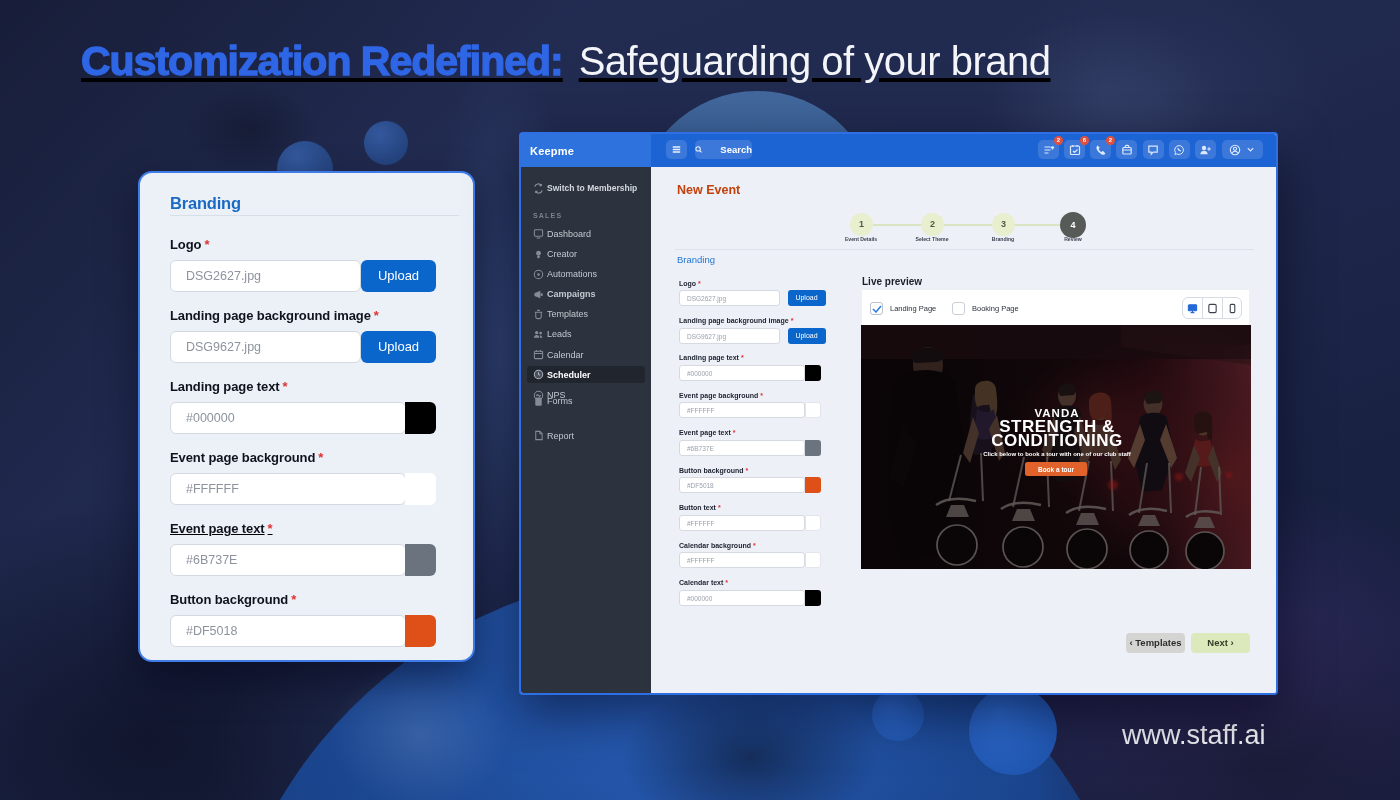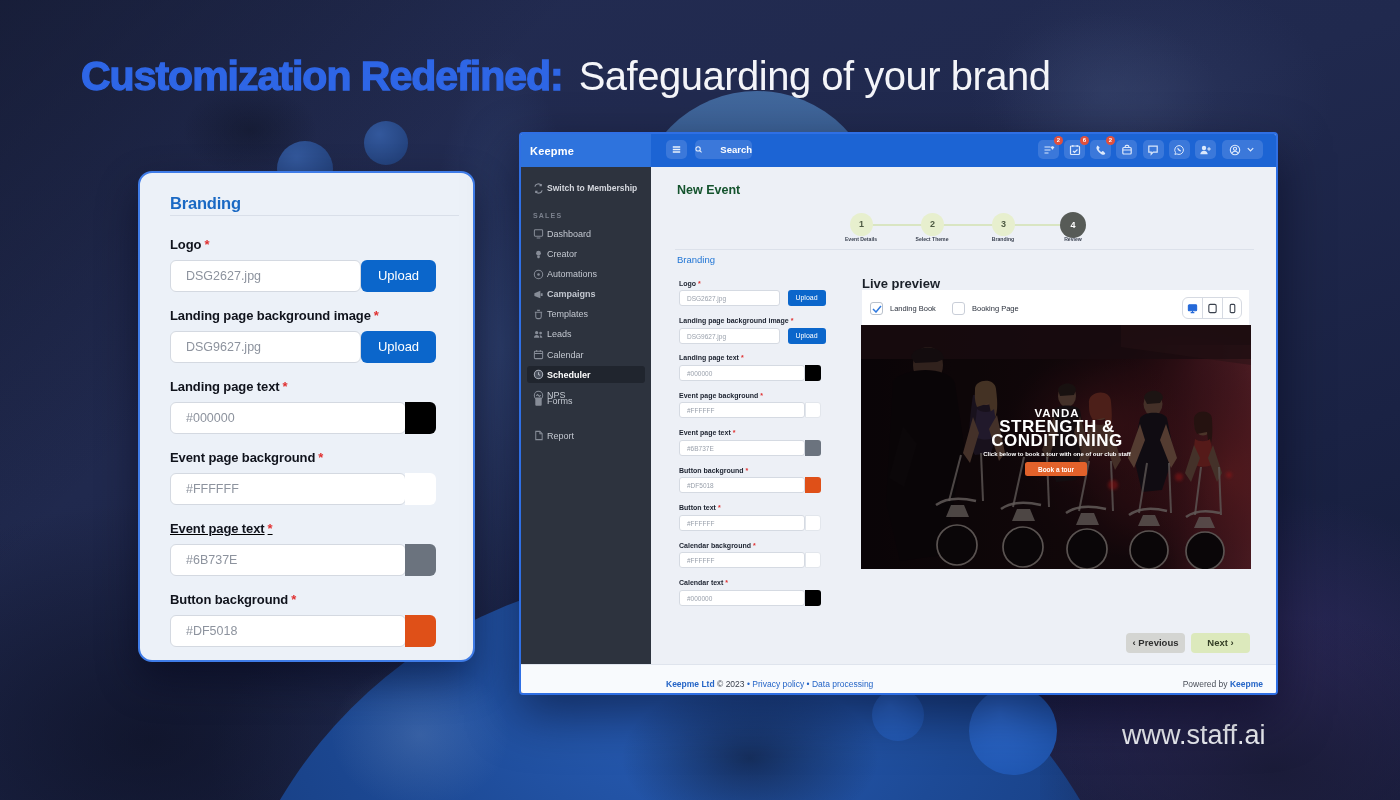--- a/index.html
+++ b/index.html
@@ -28,21 +28,21 @@
   #cBigTop { left:635px; top:91px; width:244px; height:244px;
         background:linear-gradient(180deg, #42689d, #32568a 40%); }
   #cBigBottom { left:215px; top:572px; width:930px; height:930px;
         background:radial-gradient(circle at 50% 6%, #2a61bd, #1d4a96 30%, #143878 62%); }
   #c3 { left:872px; top:689px; width:52px; height:52px;
         background:radial-gradient(circle at 35% 30%, #2e6cd2, #1f54ab); }
   #c4 { left:969px; top:687px; width:88px; height:88px;
         background:radial-gradient(circle at 35% 30%, #2e6cd2, #1c50a6); }
 
   
-  #title { position:absolute; left:81px; top:53px; font-size:41px; letter-spacing:-1px; white-space:nowrap; }
+  #title { position:absolute; left:81px; top:38px; font-size:41px; letter-spacing:-1px; white-space:nowrap;text-decoration:underline; }
   #title .b { color:#2e66e6; font-weight:bold; -webkit-text-stroke:1.3px #2e66e6; }
   #title .w { color:#f4f5f9; font-weight:normal; margin-left:16px; letter-spacing:-0.5px; font-size:40px; }
 
   
   #url { position:absolute; left:1122px; top:720px; color:#f2f4f8; font-size:27px; font-weight:normal; letter-spacing:0px; }
 
   
   #card { position:absolute; left:138px; top:171px; width:337px; height:491px;
           background:#ecf1f8; border:2px solid #3f7ce8; border-radius:14px;
           box-shadow:0 18px 40px rgba(0,0,20,.45); }
@@ -199,21 +199,21 @@
           <rect x="2.5" y="1.5" width="7" height="9" rx="1"></rect>
         </svg>Forms</div>
       <div class="sitem" style="top:261.5px;"><svg width="11" height="11" viewBox="0 0 12 12" fill="none" stroke="#868c97" stroke-width="1.1">
           <path d="M3 1.5h4.5L10 4v6.5H3z"></path>
           <path d="M7.5 1.5V4H10"></path>
         </svg>Report</div>
     </div>
 
     <div id="main">
 
-      <div class="m" style="left:26px; top:16px; font-size:12.5px; font-weight:bold; color:#14532d;">New Event</div>
+      <div class="m" style="left:26px; top:16px; font-size:12.5px; font-weight:bold; color:#c2410c;">New Event</div>
 
       <div class="step-line" style="left:210px; width:212px;"></div>
       <div class="step-c" style="left:199px;">1</div>
       <div class="step-c" style="left:270px;">2</div>
       <div class="step-c" style="left:341px;">3</div>
       <div class="step-c dark" style="left:409px;">4</div>
       <div class="step-l" style="left:170px;">Event Details</div>
       <div class="step-l" style="left:241px;">Select Theme</div>
       <div class="step-l" style="left:312px;">Branding</div>
       <div class="step-l" style="left:382px;">Review</div>
@@ -249,27 +249,27 @@
       <div class="aswatch" style="left:154px; top:347.5px; background:#fff; border:0.5px solid #e2e6ec;"></div>
 
       <div class="alabel" style="left:28px; top:374.5px;">Calendar background<span class="req">*</span></div>
       <div class="ainput" style="left:28px; top:385px; width:126px;">#FFFFFF</div>
       <div class="aswatch" style="left:154px; top:385px; background:#fff; border:0.5px solid #e2e6ec;"></div>
 
       <div class="alabel" style="left:28px; top:412px;">Calendar text<span class="req">*</span></div>
       <div class="ainput" style="left:28px; top:422.5px; width:126px;">#000000</div>
       <div class="aswatch" style="left:154px; top:422.5px; background:#000;"></div>
 
-      <div class="m" style="left:211px; top:108.5px; font-size:13px; font-weight:bold; color:#1a2029;">Live preview</div>
+      <div class="m" style="left:211px; top:108.5px; font-size:10px; font-weight:bold; color:#1a2029;">Live preview</div>
       <div class="m" style="left:211px; top:123px; width:387px; height:35px; background:#fff;"></div>
       <div class="chk" style="left:219px; top:135px; border:1px solid #b9c1cc;"></div>
       <svg class="m" style="left:221px; top:137.5px;" width="10" height="8" viewBox="0 0 10 8" fill="none" stroke="#2f7ae0" stroke-width="1.5">
         <path d="M1 4 4 7 9 1"></path>
       </svg>
-      <div class="m" style="left:239px; top:137px; font-size:7.5px; color:#2a303c;">Landing Book</div>
+      <div class="m" style="left:239px; top:137px; font-size:7.5px; color:#2a303c;">Landing Page</div>
       <div class="chk" style="left:301px; top:135px; border:1px solid #c9ced8;"></div>
       <div class="m" style="left:321px; top:137px; font-size:7.5px; color:#2a303c;">Booking Page</div>
 
       <div class="m" style="left:531px; top:130px; width:60px; height:22px; background:#fff; border:1px solid #d6dae2; border-radius:6px;"></div>
       <div class="m" style="left:551px; top:130px; width:1px; height:22px; background:#d6dae2;"></div>
       <div class="m" style="left:571px; top:130px; width:1px; height:22px; background:#d6dae2;"></div>
       <svg class="m" style="left:535.5px; top:135.5px;" width="11" height="11" viewBox="0 0 12 12" fill="none" stroke="#2569d8" stroke-width="1.2">
         <rect x="1.5" y="2" width="9" height="6.5" rx="1" fill="#2569d8"></rect>
         <path d="M4 10.5h4M6 8.5v2"></path>
       </svg>
@@ -408,21 +408,21 @@
           <text x="196" y="92" font-size="11.5" font-weight="bold" letter-spacing="1">VANDA</text>
           <text x="196" y="107" font-size="17" font-weight="bold" letter-spacing="0.5">STRENGTH &amp;</text>
           <text x="196" y="121" font-size="17" font-weight="bold" letter-spacing="0.5">CONDITIONING</text>
           <text x="196" y="130.5" font-size="6" font-weight="bold">Click below to book a tour with one of our club staff</text>
           <rect x="164" y="137" width="62" height="14" rx="2.5" fill="#e2622b"></rect>
           <text x="195" y="146.5" font-size="6.5" font-weight="bold">Book a tour</text>
         </g>
       </svg>
       </div>
 
-      <div class="navbtn" style="left:475px; top:465.5px; background:#d4d5d2; color:#2e2e2e;">‹ Previous</div>
+      <div class="navbtn" style="left:475px; top:465.5px; background:#d4d5d2; color:#2e2e2e;">‹ Templates</div>
       <div class="navbtn" style="left:540px; top:465.5px; background:#dce9bc; color:#333d25;">Next ›</div>
     </div>
 
     <div id="topbar">
       <div id="logoarea">
         <span>Keepme</span>
       </div>
       <div class="ticon" style="left:145px;">
         <svg width="13" height="13" viewBox="0 0 14 14" fill="none" stroke="#eaf1fc" stroke-width="1.6">
           <path d="M3 4.2h8M3 7h8M3 9.8h8"></path>
@@ -484,17 +484,13 @@
           <circle cx="6" cy="6" r="4.7"></circle>
           <circle cx="6" cy="4.8" r="1.6"></circle>
           <path d="M3 9.2c.6-1.3 1.7-2 3-2s2.4.7 3 2"></path>
         </svg>
         <svg width="9" height="9" viewBox="0 0 10 10" fill="none" stroke="#dce8fb" stroke-width="1.4" style="margin-left:5px;">
           <path d="M2 3.5 5 6.5 8 3.5"></path>
         </svg>
       </div>
     </div>
 
-    <div id="footer">
-      <div class="m" style="left:145px; top:14px; font-size:8.5px; color:#3c424e;"><b style="color:#2565c7;">Keepme Ltd</b> © 2023 <span style="color:#2565c7;">• Privacy policy • Data processing</span></div>
-      <div class="m" style="right:13px; top:14px; font-size:8.5px; color:#4a4f59;">Powered by <b style="color:#2565c7;">Keepme</b></div>
-    </div>
   </div>
 
 </body></html>

